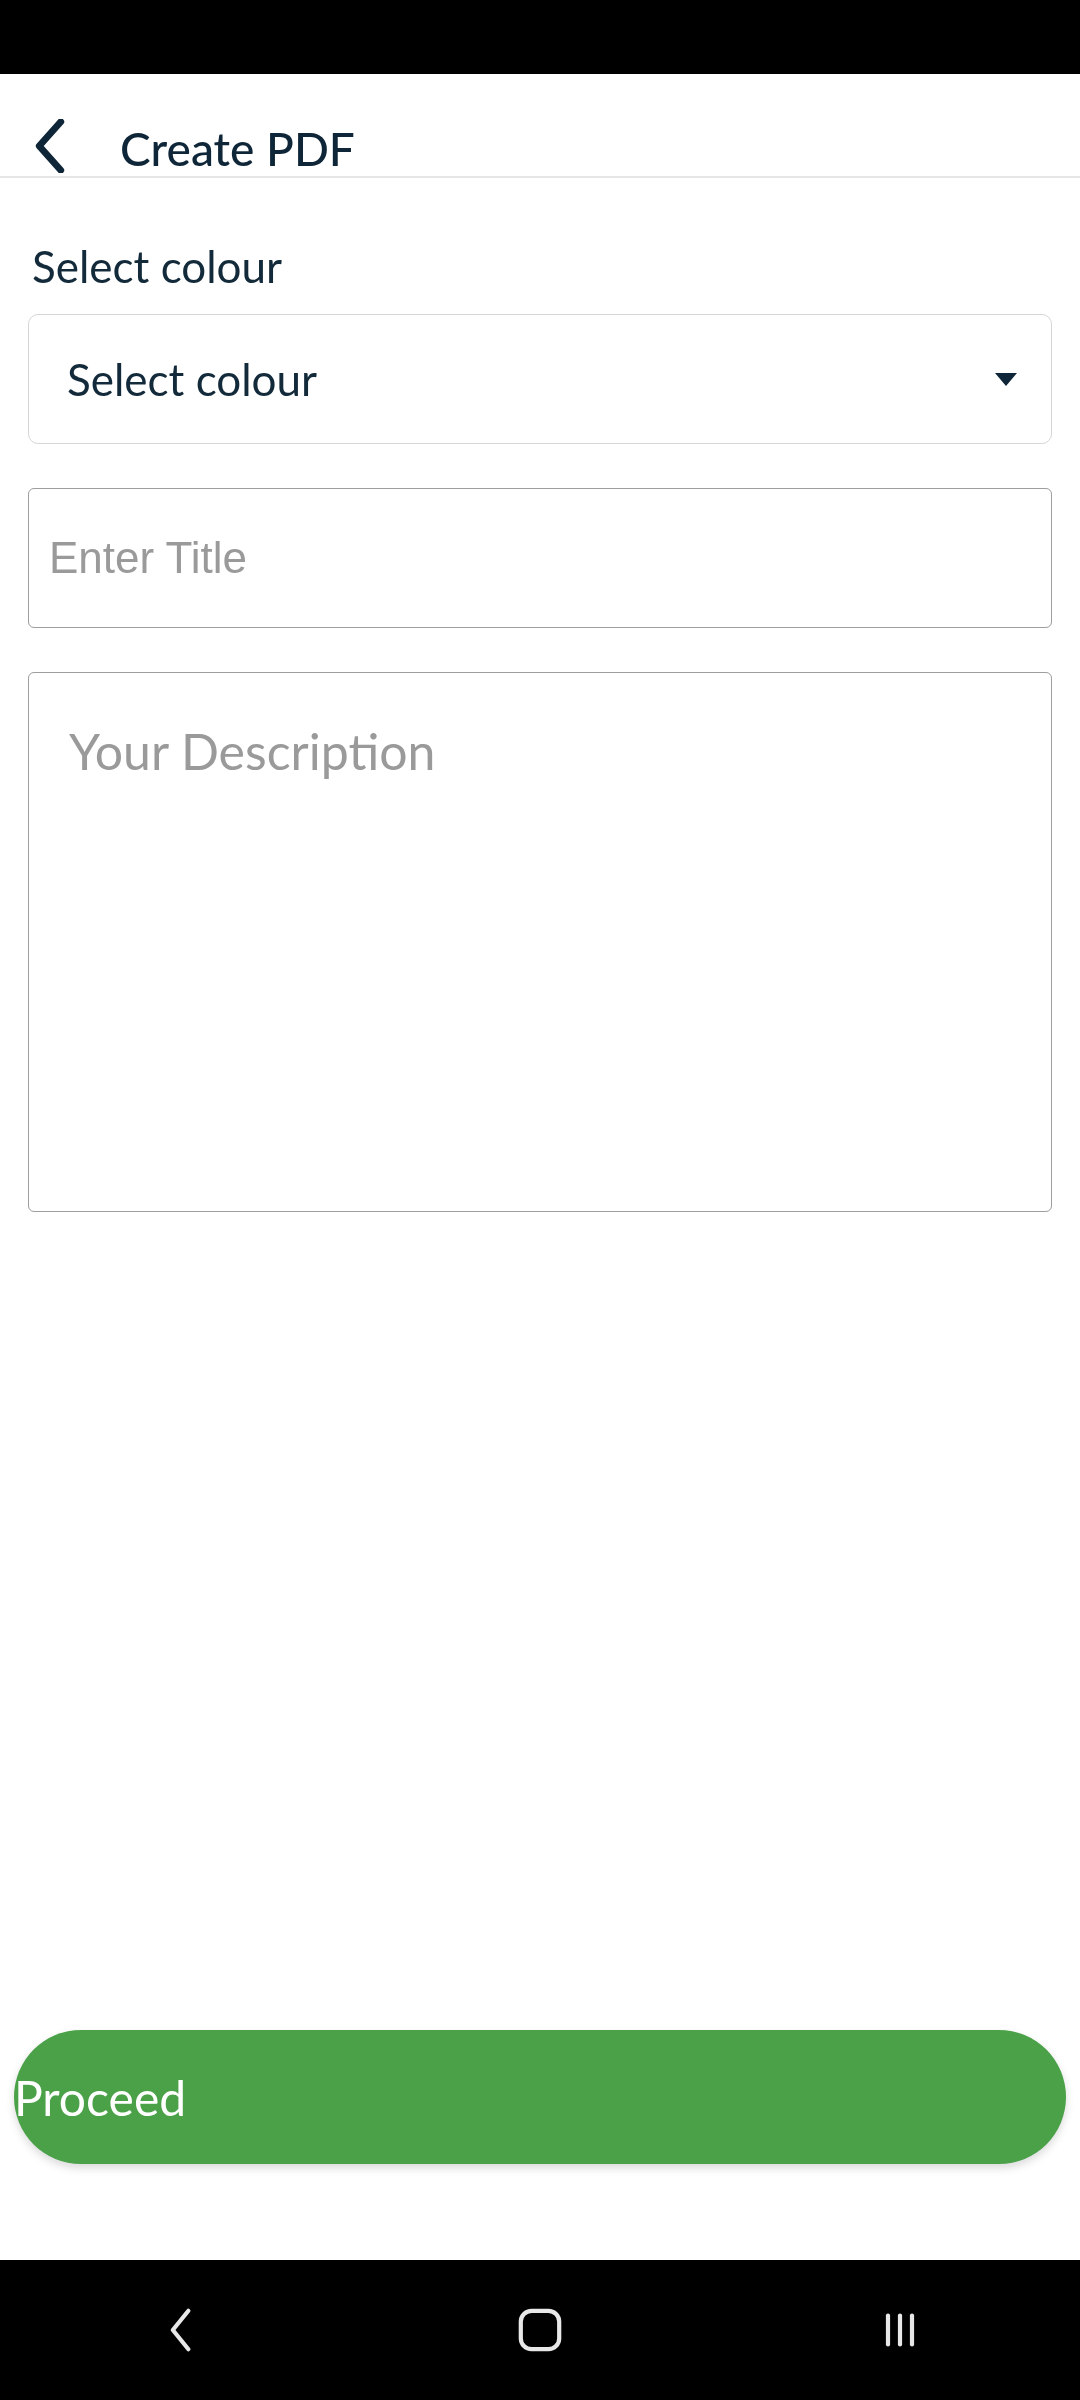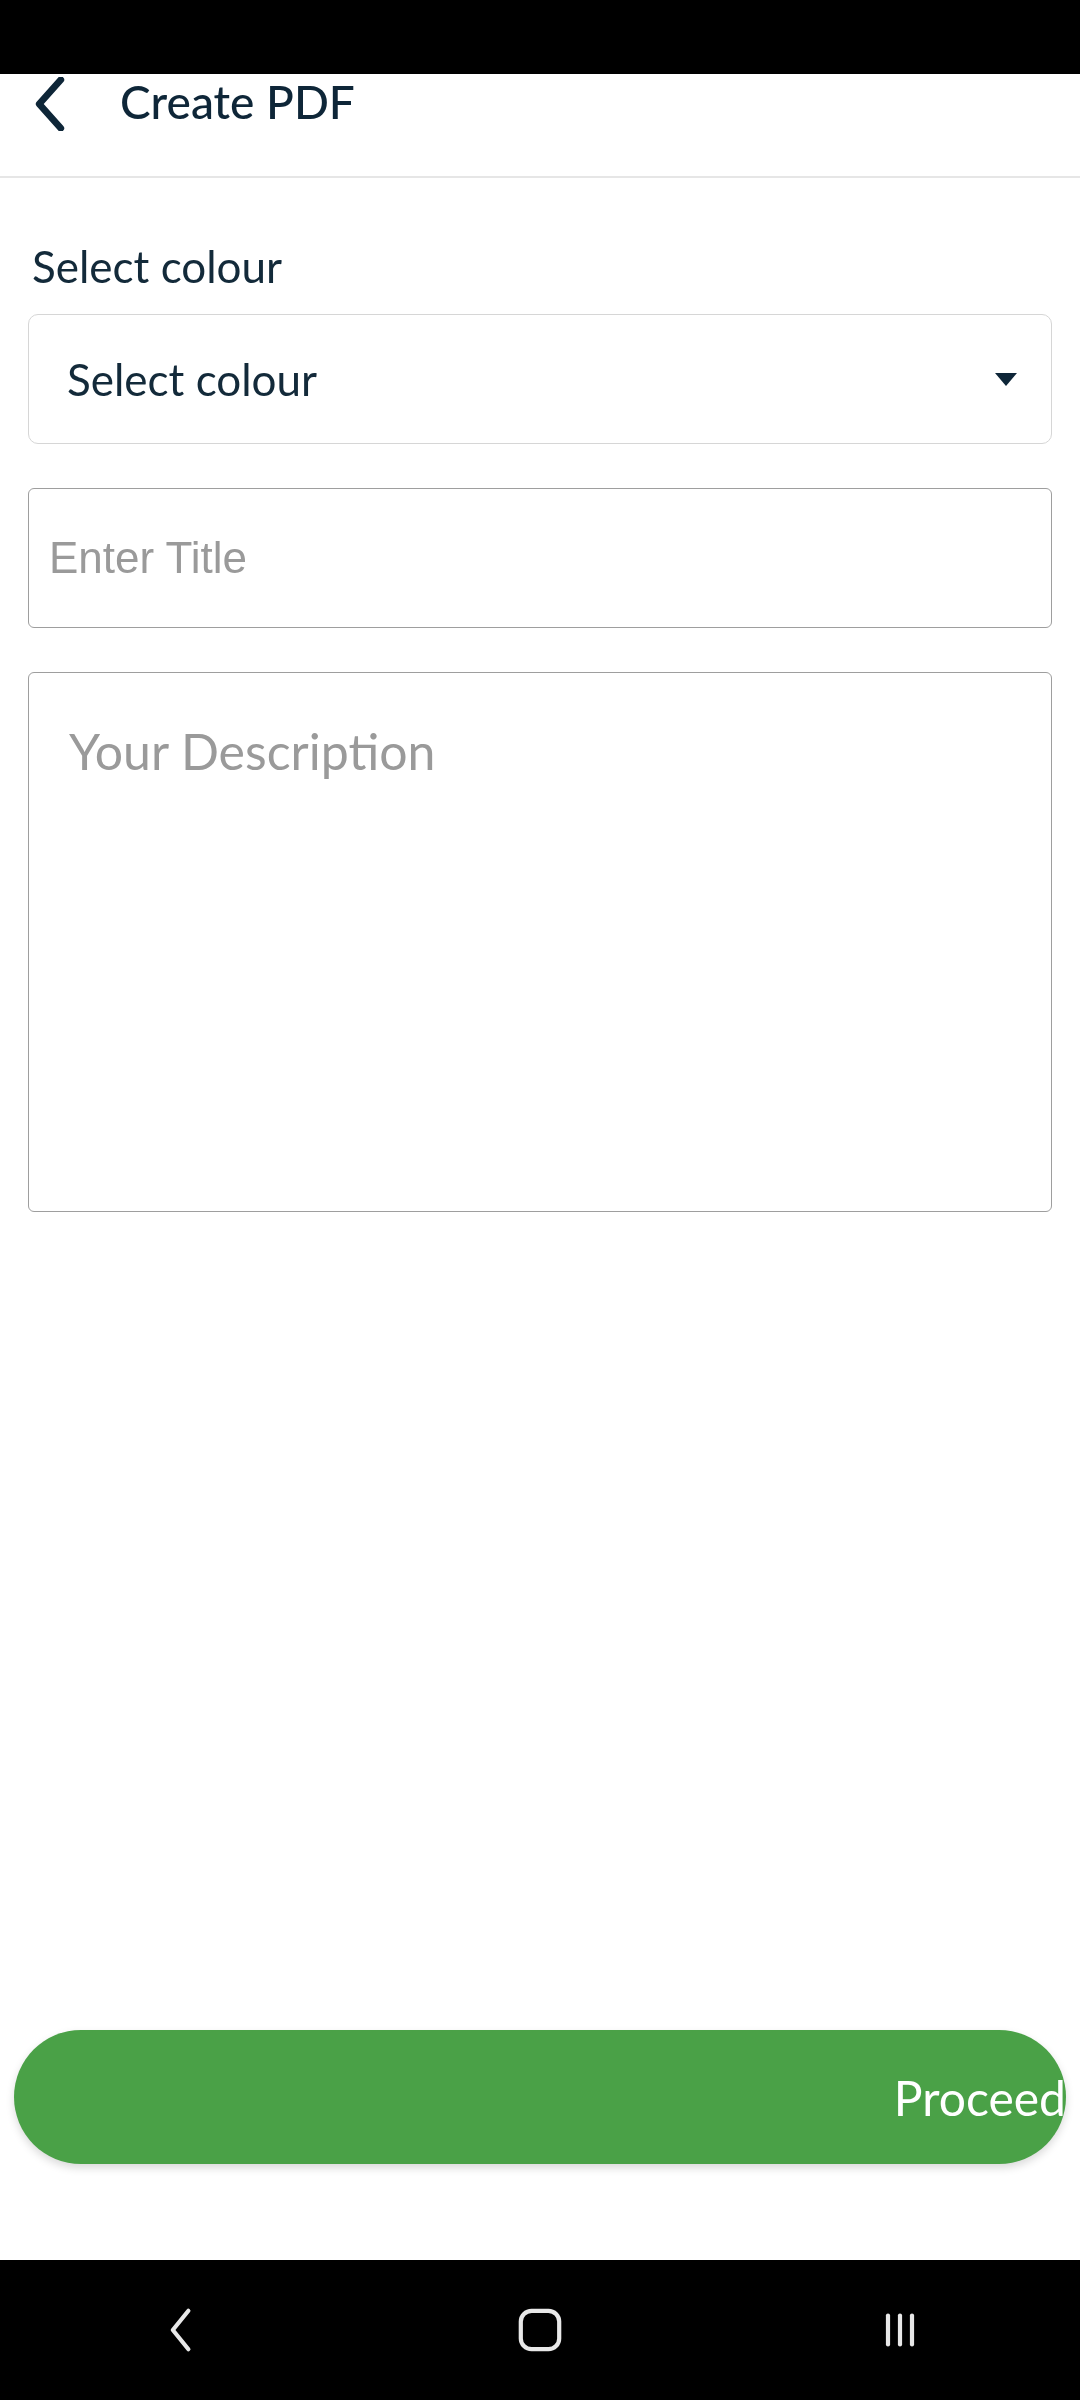--- a/index.html
+++ b/index.html
@@ -1,20 +1,20 @@
 <!DOCTYPE html>
 <html><head>
 <meta charset="utf-8">
 <style>
   * { box-sizing: border-box; margin: 0; padding: 0; }
   html, body { width: 1080px; height: 2400px; font-family: "Segoe UI", "Lato", -apple-system, sans-serif; background: #fff; }
   .status-bar { width: 100%; height: 74px; background: #000; }
   .header {
     width: 100%; height: 104px; background: #fff;
-    display: flex; align-items: flex-start; padding: 0 20px;
+    display: flex; align-items: flex-end; padding: 0 20px;
     border-bottom: 2px solid #e6e6e6;
   }
   .back-btn { width: 60px; height: 60px; display: flex; align-items: center; justify-content: center; }
   .header-title { font-size: 46px; font-weight: 500; color: #0e2638; margin-left: 40px; }
   .content { padding: 40px 28px 0 28px; }
   .label { font-size: 44px; color: #132a3a; margin: 22px 0 22px 4px; }
   .select-box {
     width: 100%; height: 130px; border: 1.5px solid #d6d6d6; border-radius: 10px;
     display: flex; align-items: center; justify-content: space-between;
     padding: 0 34px 0 38px; background: #fff;
@@ -28,21 +28,21 @@
   .input-box::placeholder { color: #9a9a9a; }
   .textarea-box {
     width: 100%; height: 540px; border: 1.5px solid #9e9e9e; border-radius: 6px;
     background: #fff; padding: 48px 40px; font-size: 50px; color: #be185d;
     margin-top: 44px; resize: none; font-family: inherit;
   }
   .textarea-box::placeholder { color: #9a9a9a; }
   .proceed-btn {
     position: absolute; left: 14px; right: 14px; top: 2030px; height: 134px;
     background: #4aa147; border-radius: 70px; color: #fff;
-    font-size: 48px; display: flex; align-items: center; justify-content: flex-end;
+    font-size: 48px; display: flex; align-items: center; justify-content: flex-start;
     box-shadow: 0 4px 8px rgba(0,0,0,0.15);
   }
   .nav-bar {
     position: absolute; left: 0; top: 2260px; width: 100%; height: 140px;
     background: #000; display: flex; align-items: center; justify-content: space-around;
   }
   .nav-icon { width: 70px; height: 70px; display: flex; align-items: center; justify-content: center; }
 </style>
 </head>
 <body>

